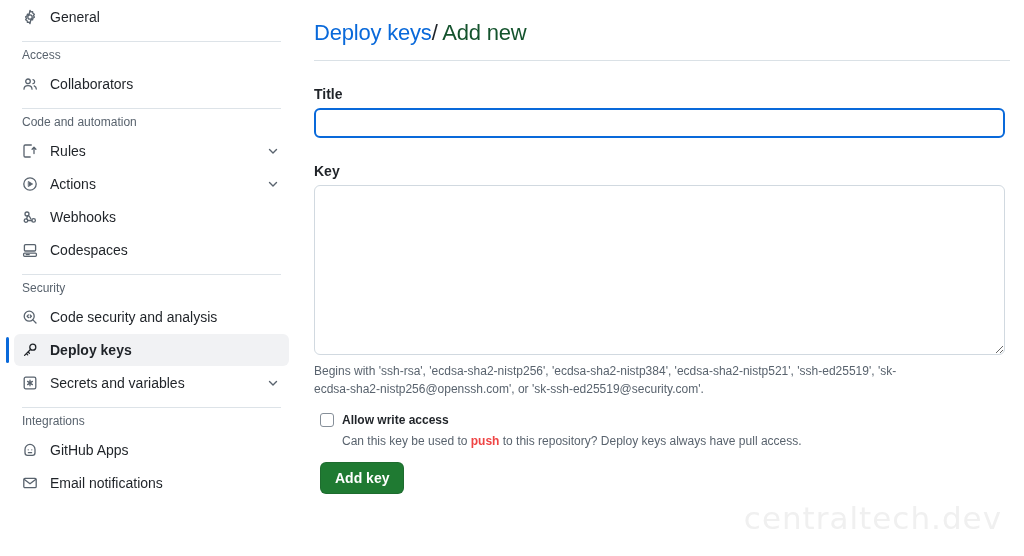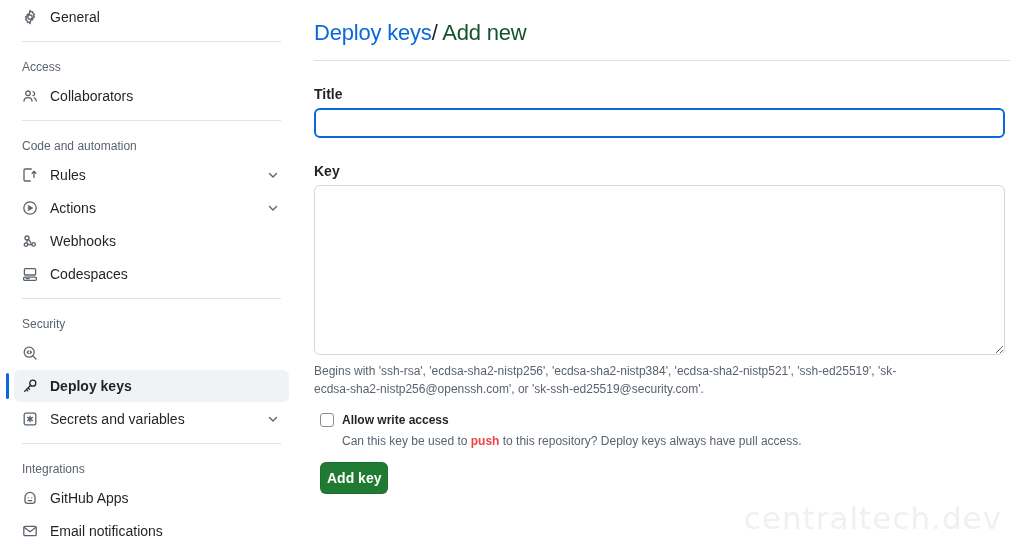--- a/index.html
+++ b/index.html
@@ -49,21 +49,21 @@
     left: -8px; top: 3px;
     width: 3px; height: 26px;
     border-radius: 6px;
     background: #0969da;
   }
   .nav-item.active .ico { color: #1f2328; }
   .sect-title {
     font-size: 12px;
     color: #59636e;
     padding: 0 8px;
-    margin: 16px 0 4px 0;
+    margin: 4px 0 4px 0;
     line-height: 18px;
   }
   .divider {
     height: 1px;
     background: #d1d9e0;
     margin: 8px 8px 4px 8px;
     opacity: .75;
   }
 
   
@@ -161,21 +161,21 @@
 
   .btn-add {
     margin: 12px 0 0 6px;
     background: #1f7a32;
     color: #ffffff;
     border: 1px solid rgba(27,31,36,.15);
     border-radius: 6px;
     font-size: 14px;
     font-weight: 600;
     font-family: "Liberation Sans", sans-serif;
-    padding: 6px 6px;
+    padding: 6px 14px;
     height: 32px;
     cursor: pointer;
     line-height: 18px;
   }
 
   .watermark {
     position: absolute;
     right: 22px; bottom: 20px;
     font-size: 31px;
     letter-spacing: 1px;
@@ -267,20 +267,21 @@
       <div class="divider"></div>
       <div class="sect-title">Security</div>
       <div class="nav-item">
         <span class="ico">
           <svg width="16" height="16" viewBox="0 0 16 16" fill="none" stroke="currentColor" stroke-width="1.3" stroke-linecap="round" stroke-linejoin="round">
             <circle cx="7.2" cy="7.2" r="5"></circle>
             <path d="M10.9 10.9L14 14"></path>
             <path d="M6.4 5.9L5.1 7.2l1.3 1.3M8.1 5.9l1.3 1.3-1.3 1.3"></path>
           </svg>
         </span>
+        <span class="lbl">Code security and analysis</span>
       </div>
       <div class="nav-item active">
         <span class="ico">
           <svg width="16" height="16" viewBox="0 0 16 16" fill="none" stroke="currentColor" stroke-width="1.3" stroke-linecap="round" stroke-linejoin="round">
             <circle cx="10.8" cy="5.2" r="3"></circle>
             <path d="M8.7 7.3L2.6 13.4M4.4 11.6l1.3 1.3M6.1 9.9l1.3 1.3"></path>
           </svg>
         </span>
         <span class="lbl">Deploy keys</span>
       </div>

